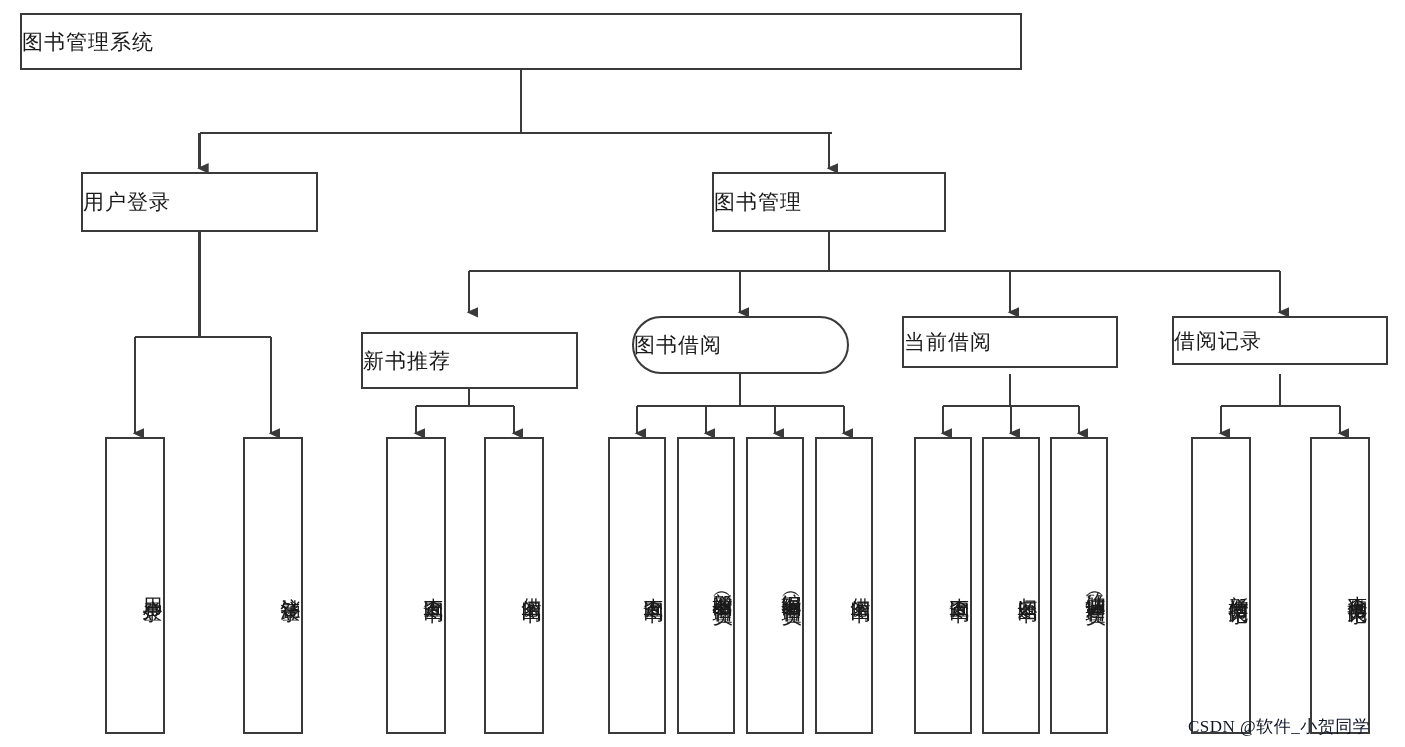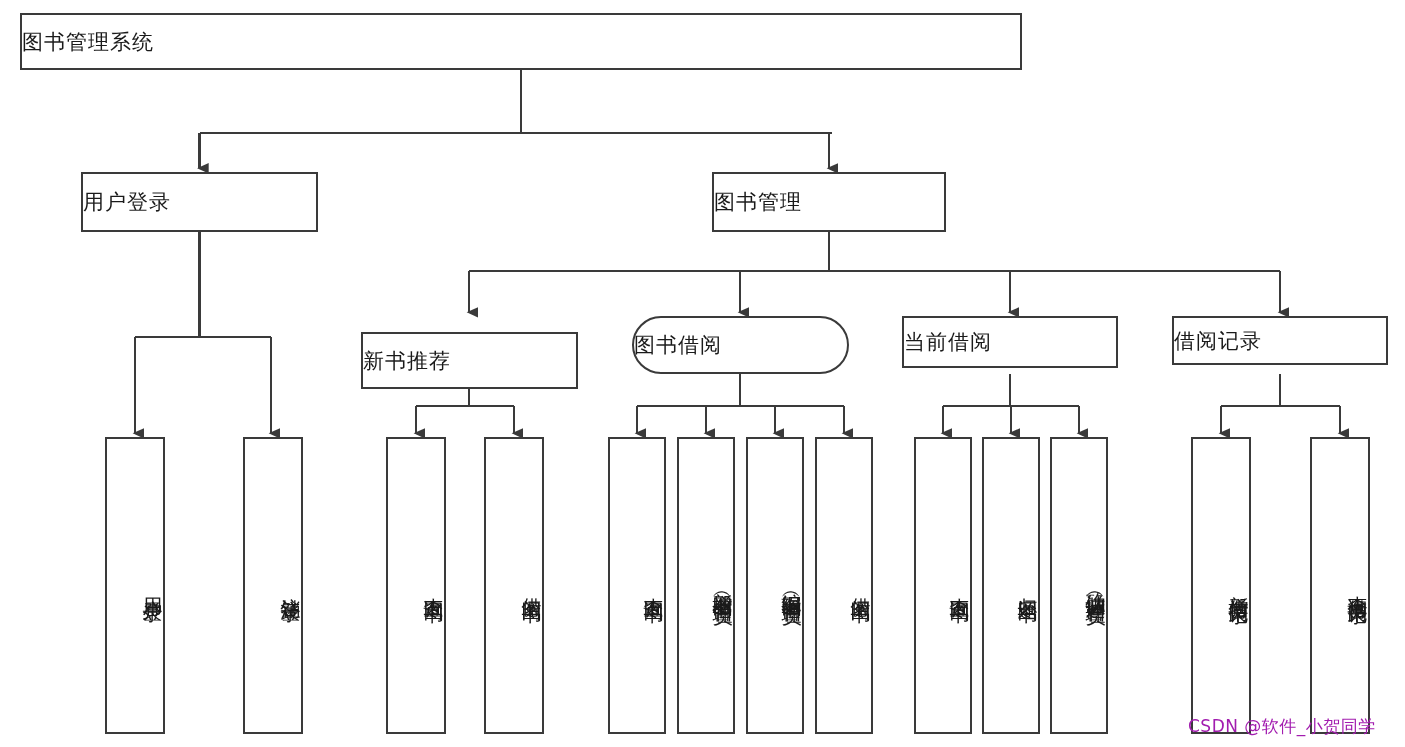--- a/index.html
+++ b/index.html
@@ -50,23 +50,24 @@
     position: absolute;
     left: 0;
     top: 0;
     width: 1405px;
     height: 747px;
     pointer-events: none;
   }
   .watermark {
     position: absolute;
     font-size: 17px;
-    color: #a21caf;
+    color: #0f172a;
     white-space: nowrap;
     letter-spacing: 0.5px;
+    font-family: Liberation Serif, serif;
   }
 </style>
 </head>
 <body>
 
 <div id="canvas">
 
   <svg id="edges" viewBox="0 0 1405 747">
     <defs>
       <marker id="arrow" markerWidth="12" markerHeight="12" refX="5.5" refY="9.2" orient="auto" markerUnits="userSpaceOnUse">

